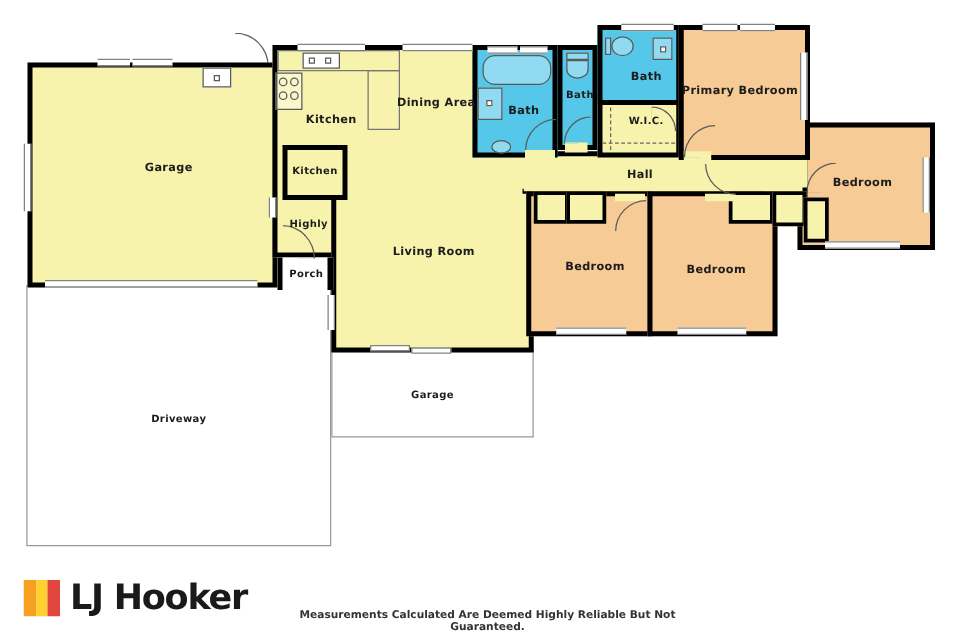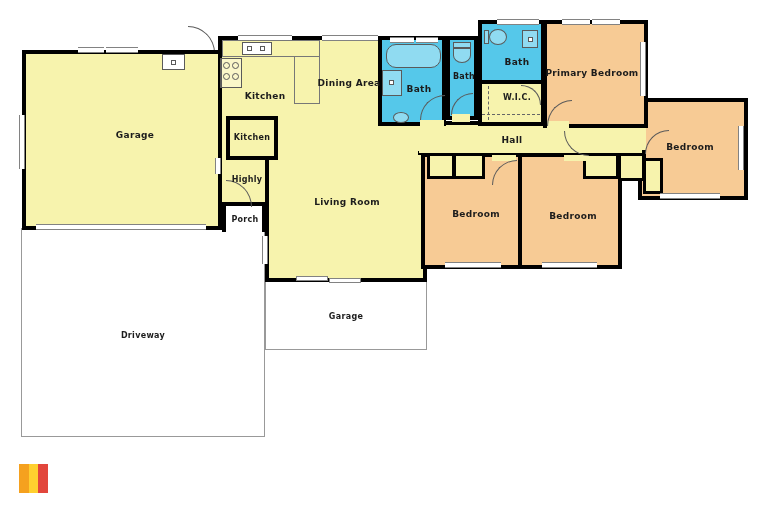--- a/index.html
+++ b/index.html
@@ -167,14 +167,16 @@
   <div class="lbl" style="left:476px;top:214px;">Bedroom</div>
   <div class="lbl" style="left:573px;top:216px;">Bedroom</div>
   <div class="lbl sm" style="left:346px;top:316px;">Garage</div>
   <div class="lbl sm" style="left:143px;top:335px;">Driveway</div>
 
   <div id="logo-mark">
     <div style="background:#F5A11F;"></div>
     <div style="background:#FFD02F;"></div>
     <div style="background:#E2463C;"></div>
   </div>
+  <div id="brand">LJ Hooker</div>
+  <div id="disclaimer">Measurements Calculated Are Deemed Highly Reliable But Not Guaranteed.</div>
 
 </div>
 
 </body></html>

